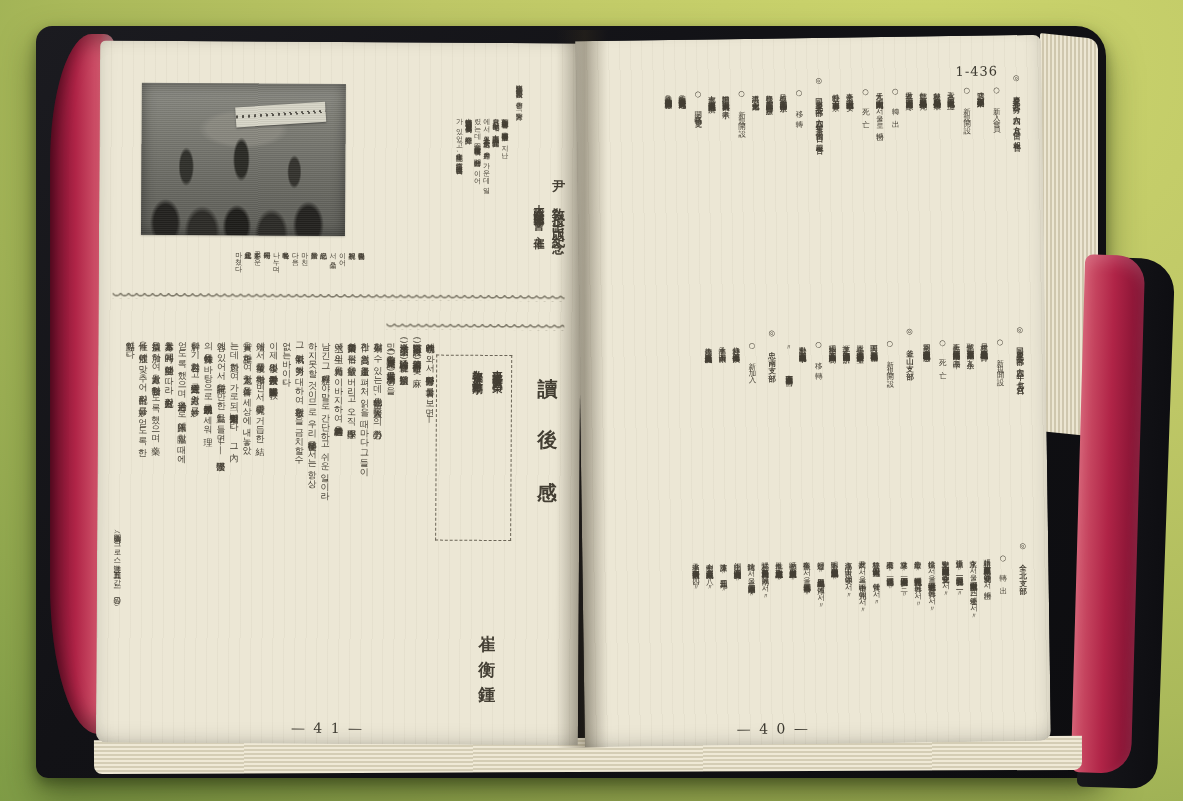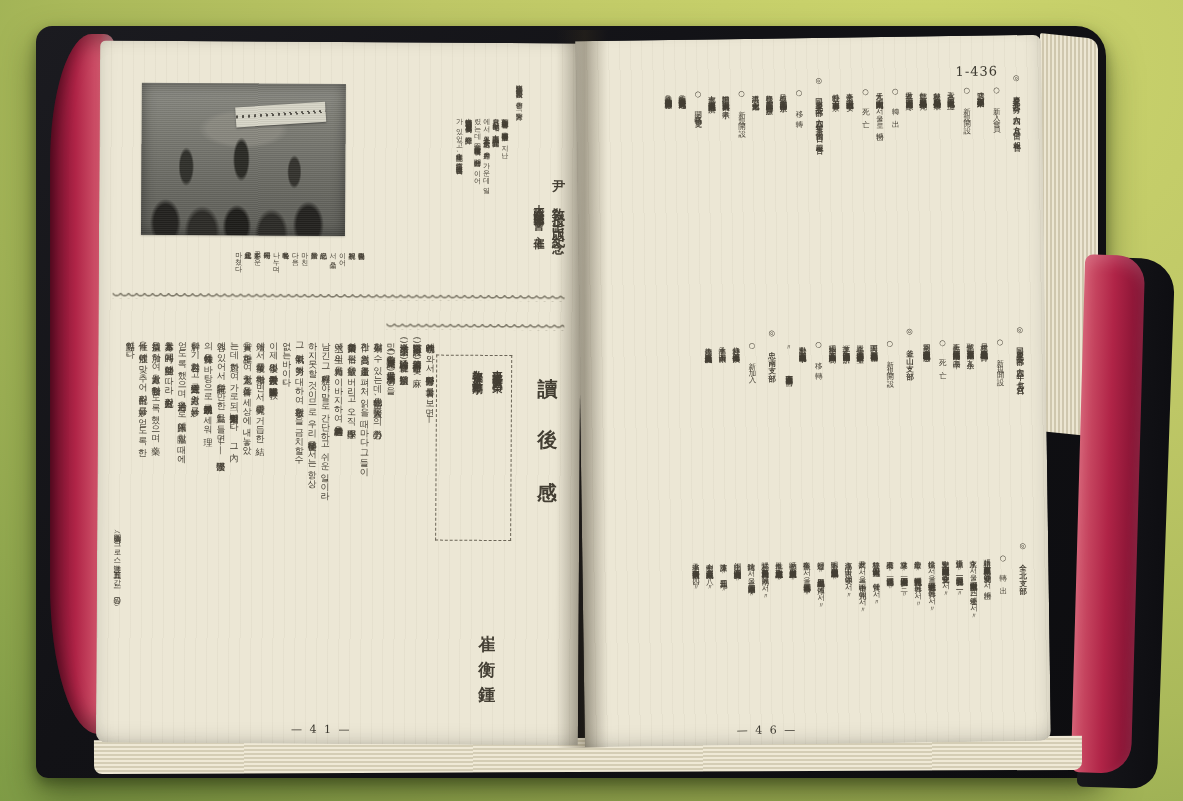--- a/index.html
+++ b/index.html
@@ -22,21 +22,21 @@
     background-image:repeating-linear-gradient(90deg,rgba(110,100,80,.05) 0 1px,transparent 1px 11px);}
   .page-left{left:98px;top:42px;width:482px;height:702px;transform:rotate(.35deg);
     border-radius:6px 0 0 10px;
     box-shadow:inset -20px 0 26px -20px rgba(0,0,0,.3), inset 14px 0 22px -18px rgba(0,0,0,.18), inset 0 -16px 22px -18px rgba(0,0,0,.25), inset 0 14px 20px -18px rgba(0,0,0,.12);}
   .page-right{left:580px;top:38px;width:466px;height:706px;transform:rotate(-.8deg);
     border-radius:0 8px 10px 0;
     box-shadow:inset 20px 0 26px -20px rgba(0,0,0,.3), inset -14px 0 22px -18px rgba(0,0,0,.2), inset 0 -16px 22px -18px rgba(0,0,0,.25);}
   .gutter{position:absolute;left:556px;top:30px;width:52px;height:718px;background:linear-gradient(to right,rgba(60,50,30,0),rgba(60,50,30,.26) 45%,rgba(60,50,30,.32) 55%,rgba(60,50,30,0));}
 
   .pg-label{position:absolute;font-size:13px;letter-spacing:1px;color:#3c3930;}
-  .pg-num{position:absolute;font-size:11px;letter-spacing:2px;color:#3c3930;}
+  .pg-num{position:absolute;font-size:14px;letter-spacing:2px;color:#3c3930;}
 
   
   .vflow{position:absolute;writing-mode:vertical-rl;text-orientation:mixed;}
   .vflow div{writing-mode:vertical-rl;}
 
   
   .lp-top{top:30px;left:12px;right:14px;height:240px;}
   .t-main{padding-top:96px;font-size:13px;letter-spacing:7px;font-weight:700;margin-left:4px;}
   .t-sub{padding-top:122px;font-size:11px;letter-spacing:3px;font-weight:700;margin-left:5px;}
   .t-lead{padding-top:6px;font-size:7px;line-height:1.35;margin:0 8px 0 5px;color:#4a453a;}
@@ -250,17 +250,17 @@
         <div class="rc e">李義昞　忠南洪城郡廣川邑廣川里　〃</div>
         <div class="rc e">李鳳世　京畿道議政府市議政府里　〃</div>
         <div class="rc e">朴苾陽　始興郡果川面官內里　南原에서 〃</div>
         <div class="rc e">沈時鎔　서울市永登浦區本洞二一四　〃</div>
         <div class="rc e">李錫山　城北區安岩洞四街四六　〃</div>
         <div class="rc e">廉英洙　〃 三仙洞三九二　〃</div>
         <div class="rc e">金利中　城東區東化洞二八二의八　〃</div>
         <div class="rc e">李承滿　東大門區昌信洞四〇四의四〇　〃</div>
       </div>
 
-    <div class="pg-num" style="bottom:8px;left:152px;">— 4 6 —</div>
+    <div class="pg-num" style="bottom:8px;left:152px;">— 4 0 —</div>
   </div>
 
   <div class="gutter"></div>
 </div>
 
 </body></html>

